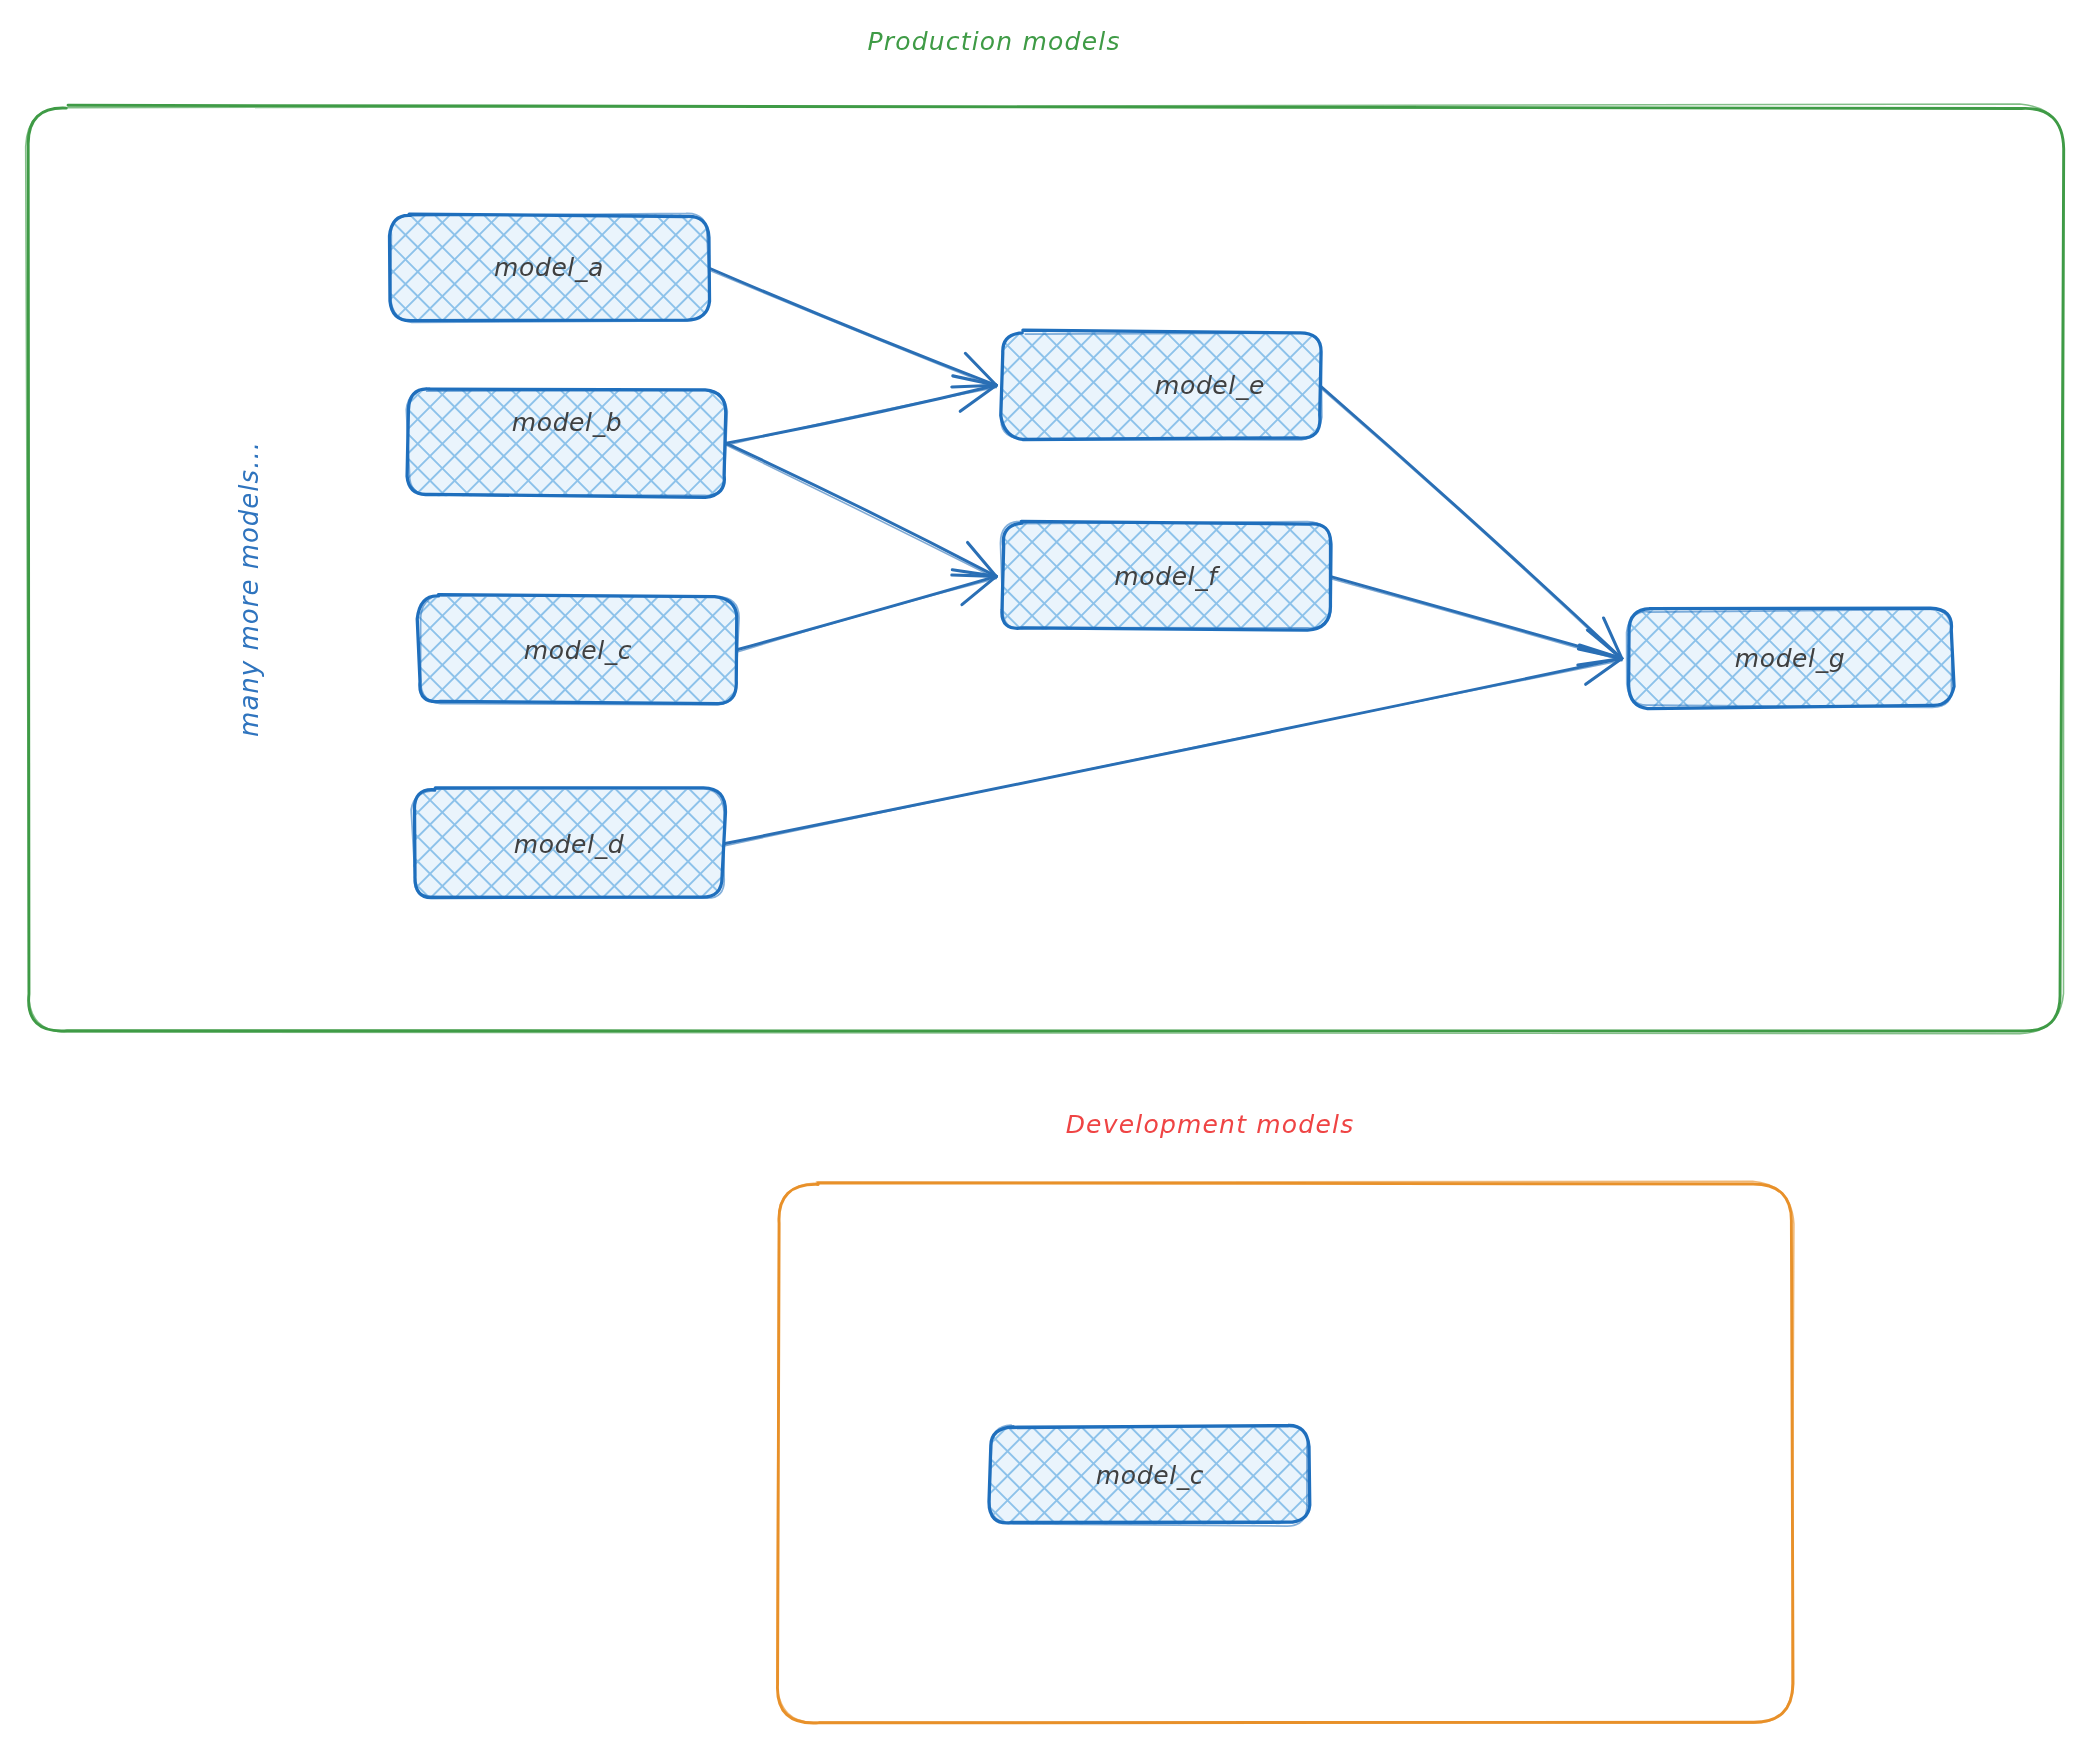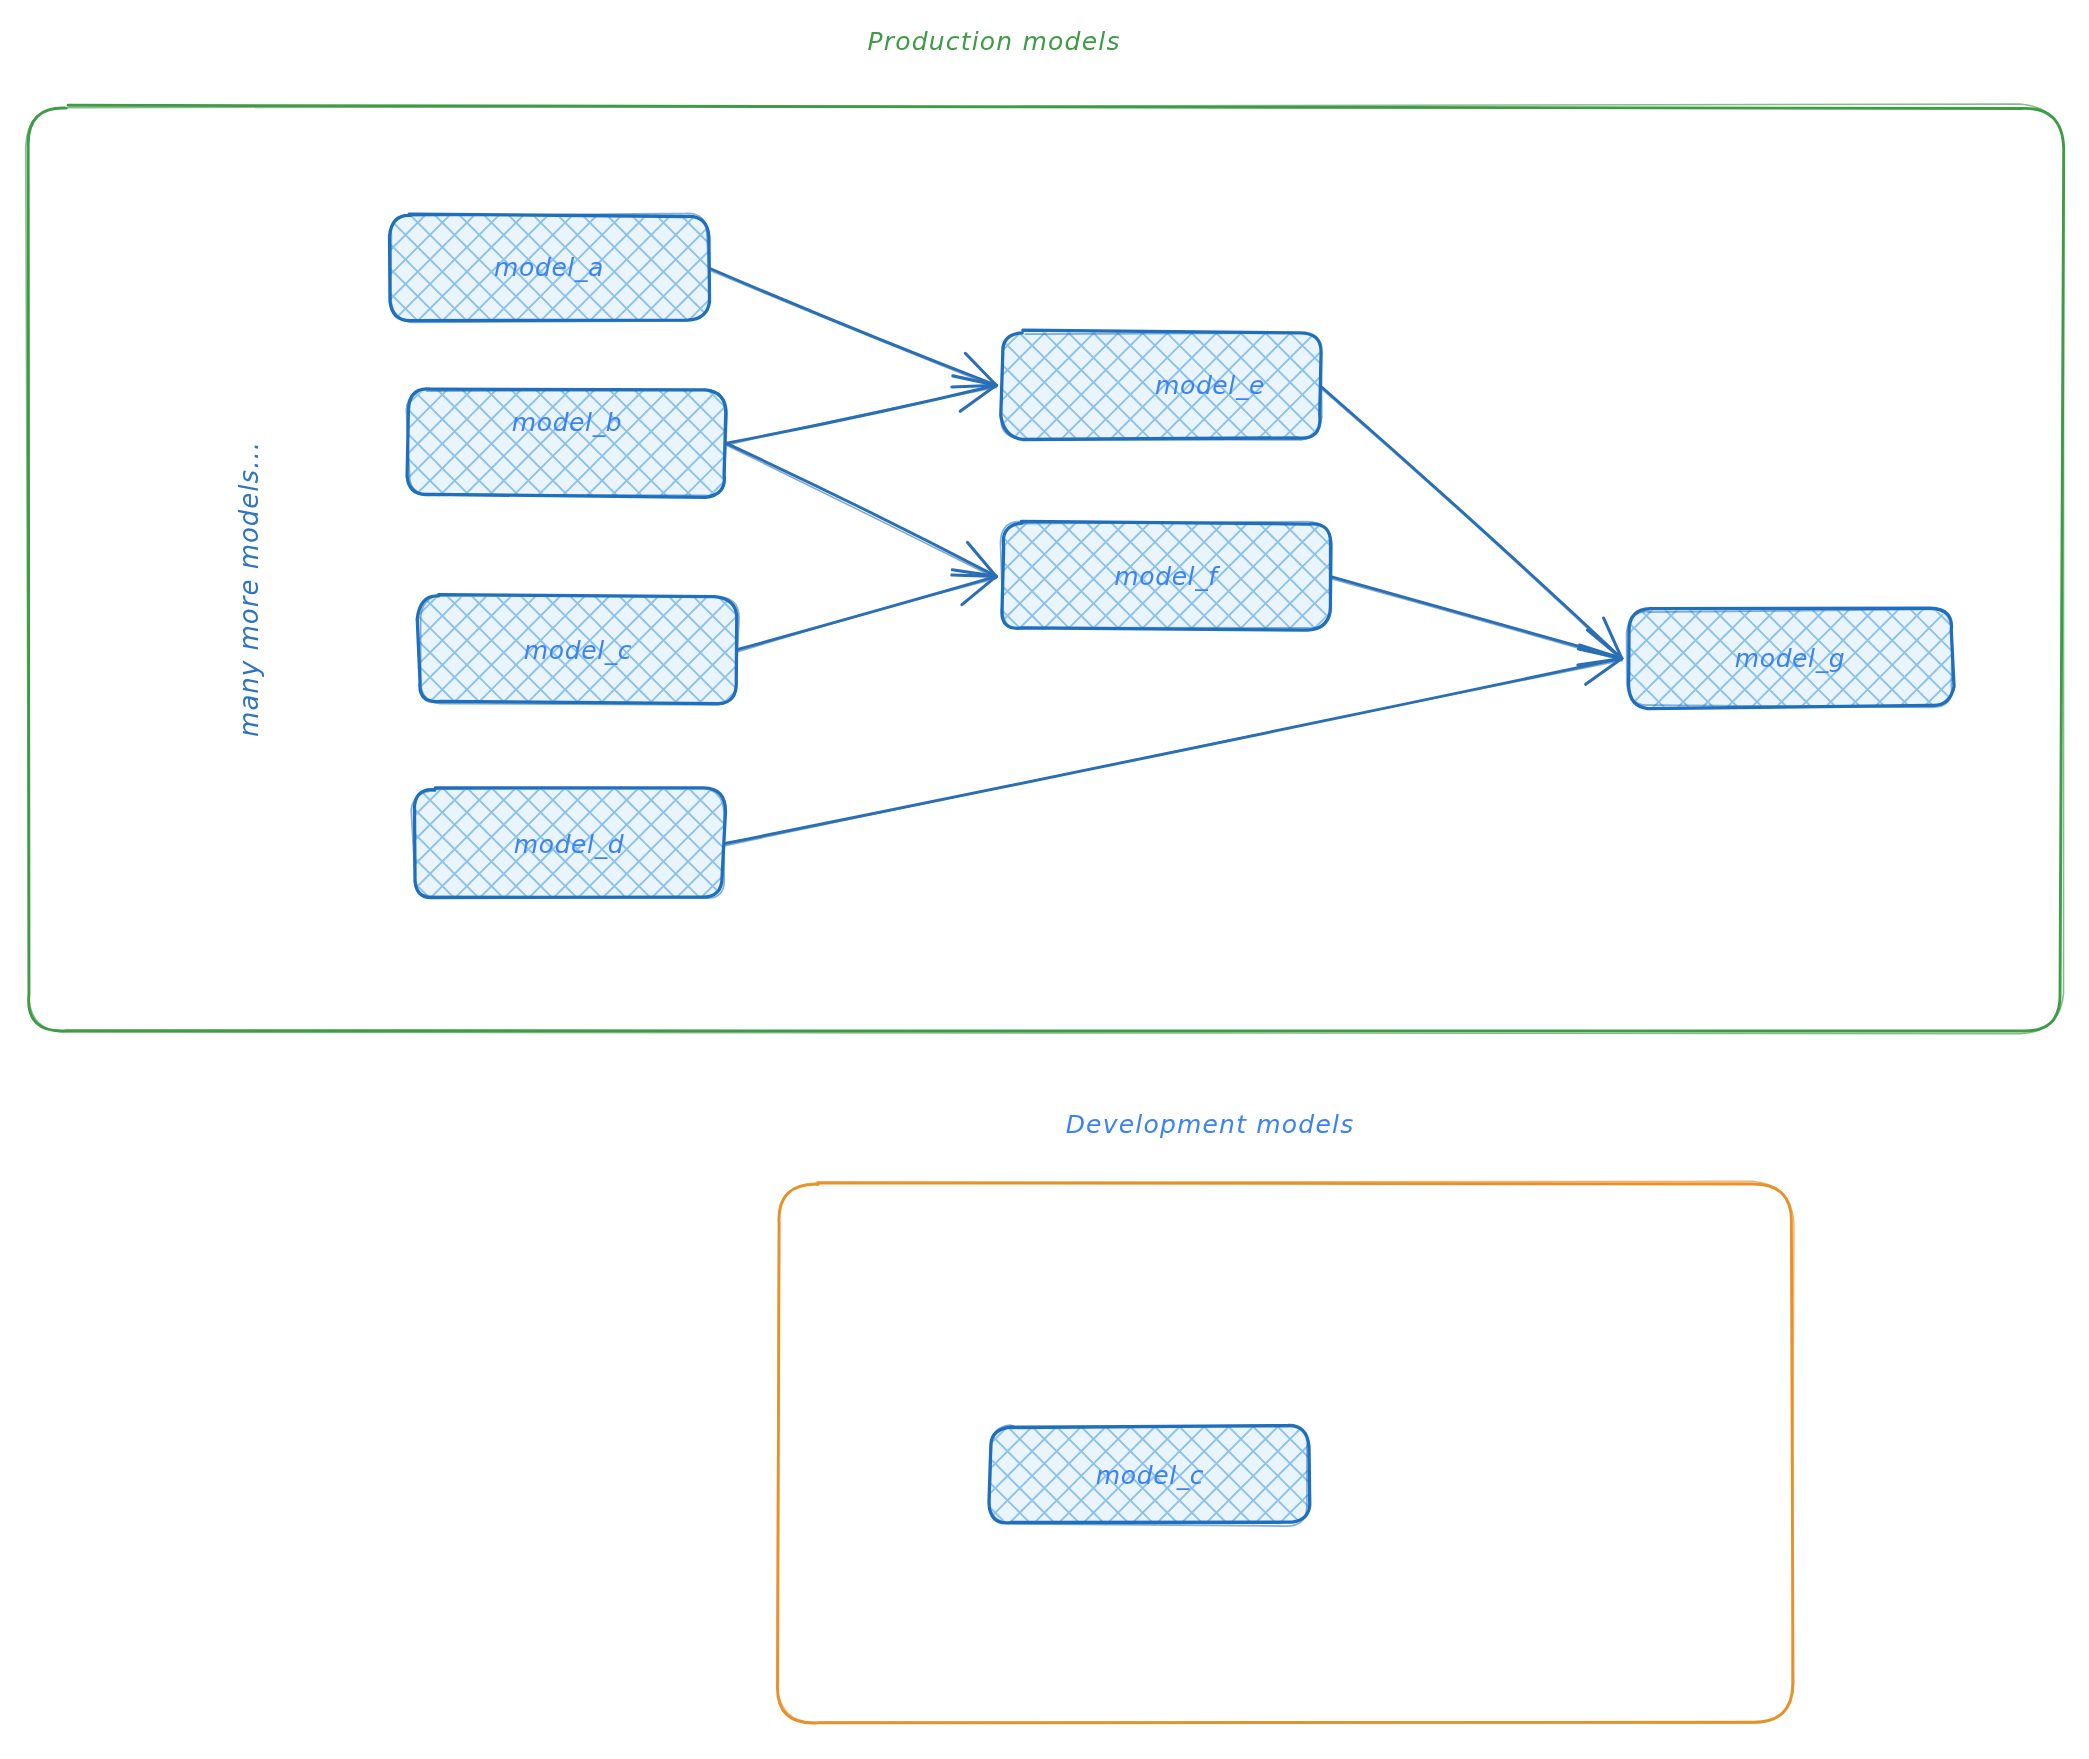--- a/index.html
+++ b/index.html
@@ -30,27 +30,27 @@
     white-space: nowrap;
     transform: translateX(-50%);
     font-style: italic;
   }
   #title-production {
     color: #3f9b46;
     left: 994px;
     top: 27px;
   }
   #title-development {
-    color: #3b82f6;
+    color: #ef4444;
     left: 1210px;
     top: 1110px;
   }
   .node-label {
     position: absolute;
-    color: #3b82f6;
+    color: #404040;
     font-family: "DejaVu Sans", sans-serif;
     font-size: 25px;
     font-style: italic;
     letter-spacing: 0.6px;
     white-space: nowrap;
     transform: translate(-50%, -50%);
     pointer-events: none;
   }
   #side-note {
     position: absolute;

